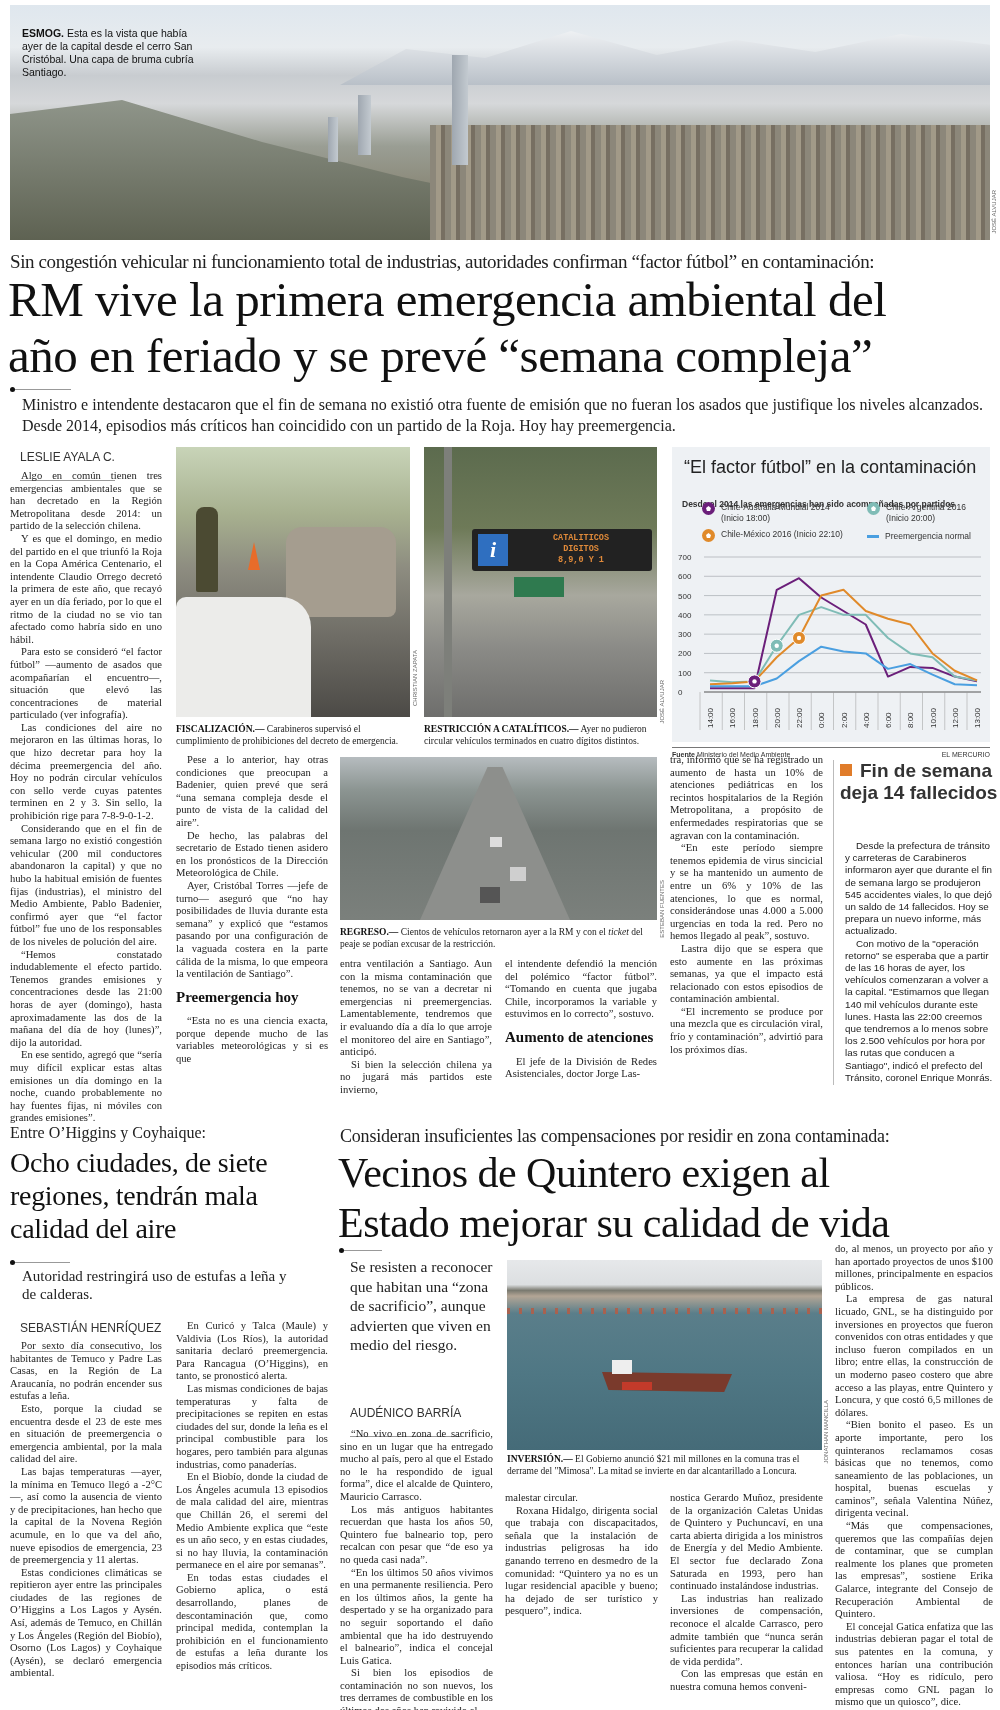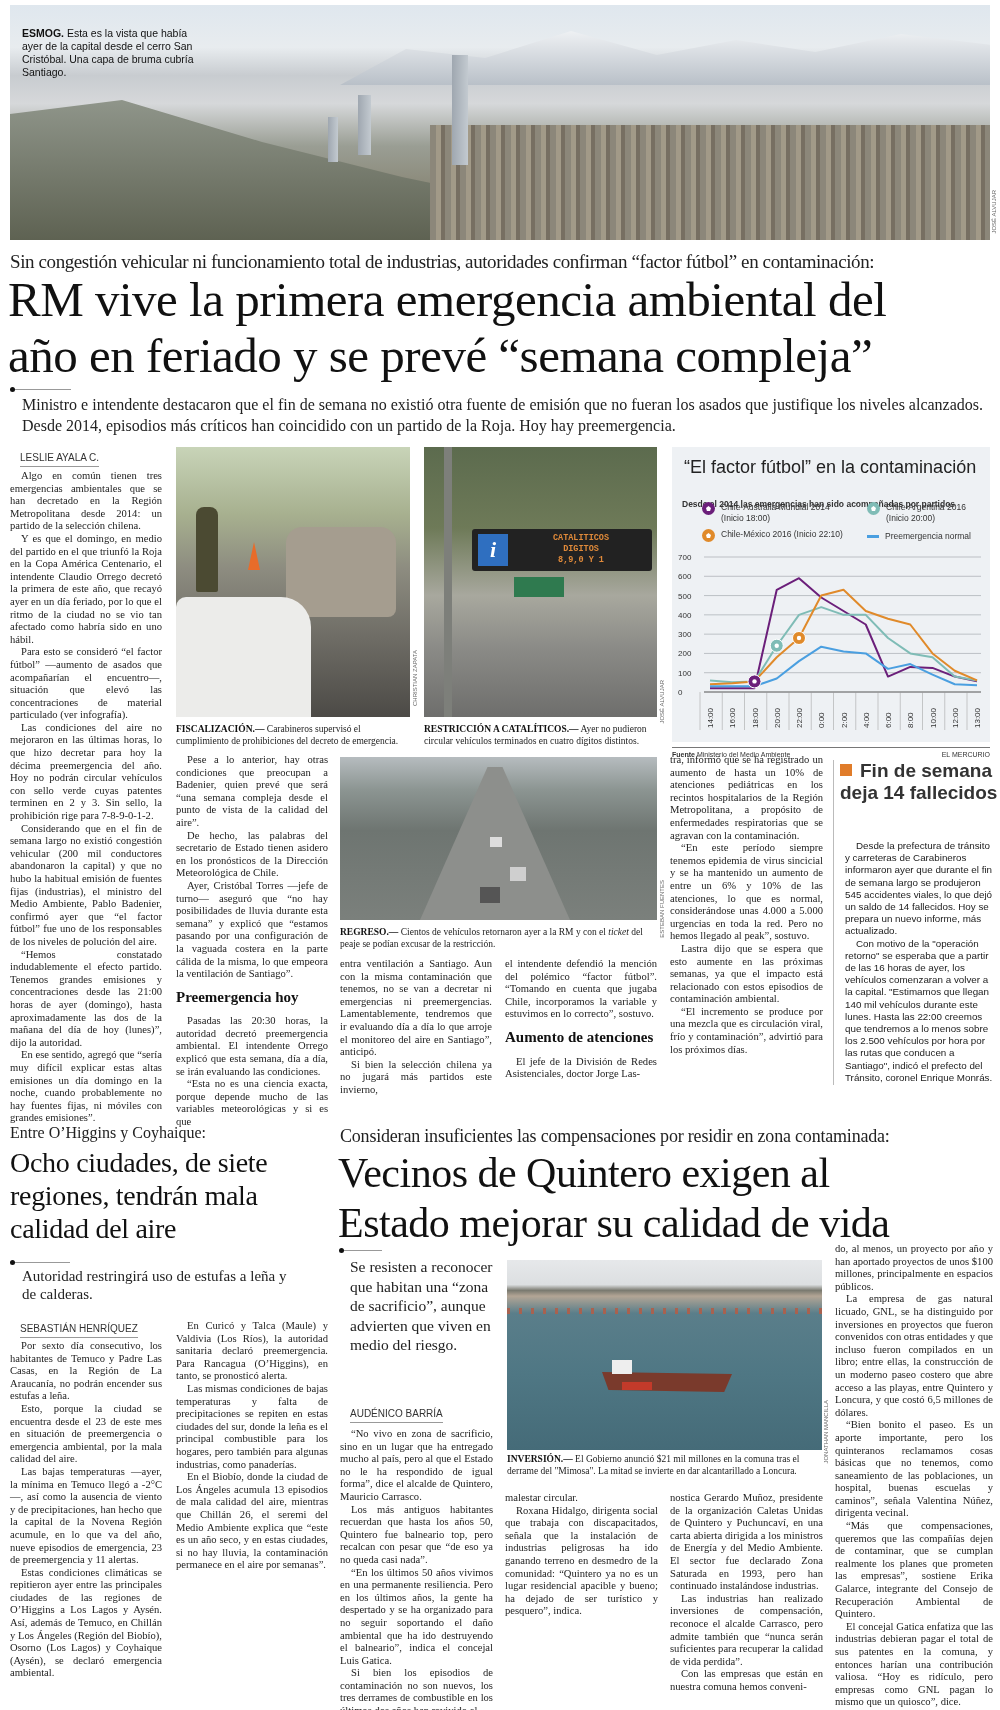--- a/index.html
+++ b/index.html
@@ -12,21 +12,21 @@
 .hero .city{position:absolute;left:420px;top:120px;width:560px;height:115px;background:repeating-linear-gradient(90deg,#8c877a 0 6px,#a29a88 6px 11px,#776f62 11px 15px)}
 .hero .tower{position:absolute;background:linear-gradient(90deg,#9fa7b0,#c3cad0);}
 .hero .cap{position:absolute;left:12px;top:22px;width:180px;font-family:"Liberation Sans",sans-serif;font-size:10.5px;line-height:13px;color:#111}
 .hero .cap b{font-weight:bold}
 .credit{font-family:"Liberation Sans",sans-serif;font-size:6px;color:#666;writing-mode:vertical-rl;transform:rotate(180deg)}
 .kicker{font-family:"Liberation Serif",serif;color:#222}
 .h1{font-family:"Liberation Serif",serif;font-weight:normal;color:#111;letter-spacing:-0.5px}
 .dek{font-family:"Liberation Serif",serif;color:#222}
 .rule-dot{position:absolute;height:1px;background:#999}
 .rule-dot::before{content:"";position:absolute;left:-3px;top:-2px;width:5px;height:5px;border-radius:50%;background:#111}
-.byline{font-family:"Liberation Sans",sans-serif;font-size:10px;color:#333;border-bottom:1px solid #999;display:inline-block;padding-bottom:3px;text-transform:uppercase}
+.byline{font-family:"Liberation Sans",sans-serif;font-size:12px;color:#333;border-bottom:1px solid #999;display:inline-block;padding-bottom:16px;text-transform:uppercase}
 .col{position:absolute;font-size:10.6px;line-height:12.6px;text-align:justify;color:#222;hyphens:auto}
 .col p{text-indent:11px}
 .col h3{font-size:15px;font-weight:bold;font-family:"Liberation Serif",serif;margin:10px 0 12px;text-indent:0;color:#111}
 .caption{position:absolute;font-family:Liberation Serif, serif;font-size:9.5px;line-height:12px;color:#222}
 .caption b{font-weight:bold;color:#111}
 .vline{position:absolute;width:1px;background:#bbb}
 
 .chart{position:absolute;left:672px;top:447px;width:318px;height:295px;background:#eef1f4}
 .chart .ct{font-family:"Liberation Sans",sans-serif;font-size:18px;color:#222;position:absolute;left:12px;top:10px;white-space:nowrap}
 .chart .cs{font-family:"Liberation Sans",sans-serif;font-size:8.5px;font-weight:bold;color:#333;position:absolute;left:10px;top:52px;white-space:nowrap}
@@ -174,21 +174,20 @@
     <span><b>Fuente</b> <span>Ministerio del Medio Ambiente</span></span>
     <span>EL MERCURIO</span>
   </div>
 </div>
 
 <div class="col" style="left:176px;top:754px;width:152px">
   <p>Pese a lo anterior, hay otras condiciones que preocupan a Badenier, quien prevé que será “una semana compleja desde el punto de vista de la calidad del aire”.</p>
   <p>De hecho, las palabras del secretario de Estado tienen asidero en los pronósticos de la Dirección Meteorológica de Chile.</p>
   <p>Ayer, Cristóbal Torres —jefe de turno— aseguró que “no hay posibilidades de lluvia durante esta semana” y explicó que “estamos pasando por una configuración de la vaguada costera en la parte cálida de la misma, lo que empeora la ventilación de Santiago”.</p>
   <h3>Preemergencia hoy</h3>
-  <p>Pasadas las 20:30 horas, la autoridad decretó preemergencia ambiental. El intendente Orrego explicó que esta semana, día a día, se irán evaluando las condiciones.</p>
   <p>“Esta no es una ciencia exacta, porque depende mucho de las variables meteorológicas y si es que</p>
 </div>
 
 <div class="photo" style="left:340px;top:757px;width:317px;height:163px;background:linear-gradient(180deg,#b6bcbf 0%,#8c9592 20%,#6e7571 45%,#7b807c 100%)">
   <div style="position:absolute;left:80px;top:10px;width:150px;height:153px;background:#8d8f8c;clip-path:polygon(45% 0,55% 0,100% 100%,0 100%)"></div>
   <div style="position:absolute;left:150px;top:80px;width:12px;height:10px;background:#ddd"></div>
   <div style="position:absolute;left:170px;top:110px;width:16px;height:14px;background:#cfcfcf"></div>
   <div style="position:absolute;left:140px;top:130px;width:20px;height:16px;background:#555"></div>
 </div>
 <div class="abs credit" style="left:659px;top:880px">ESTEBAN FUENTES</div>
@@ -225,20 +224,21 @@
 <div class="col" style="left:10px;top:1340px;width:152px">
   <p>Por sexto día consecutivo, los habitantes de Temuco y Padre Las Casas, en la Región de La Araucanía, no podrán encender sus estufas a leña.</p>
   <p>Esto, porque la ciudad se encuentra desde el 23 de este mes en situación de preemergencia o emergencia ambiental, por la mala calidad del aire.</p>
   <p>Las bajas temperaturas —ayer, la mínima en Temuco llegó a -2°C—, así como la ausencia de viento y de precipitaciones, han hecho que la capital de la Novena Región acumule, en lo que va del año, nueve episodios de emergencia, 23 de preemergencia y 11 alertas.</p>
   <p>Estas condiciones climáticas se repitieron ayer entre las principales ciudades de las regiones de O’Higgins a Los Lagos y Aysén. Así, además de Temuco, en Chillán y Los Ángeles (Región del Biobío), Osorno (Los Lagos) y Coyhaique (Aysén), se declaró emergencia ambiental.</p>
 </div>
 <div class="col" style="left:176px;top:1320px;width:152px">
   <p>En Curicó y Talca (Maule) y Valdivia (Los Ríos), la autoridad sanitaria declaró preemergencia. Para Rancagua (O’Higgins), en tanto, se pronosticó alerta.</p>
   <p>Las mismas condiciones de bajas temperaturas y falta de precipitaciones se repiten en estas ciudades del sur, donde la leña es el principal combustible para los hogares, pero también para algunas industrias, como panaderías.</p>
   <p>En el Biobío, donde la ciudad de Los Ángeles acumula 13 episodios de mala calidad del aire, mientras que Chillán 26, el seremi del Medio Ambiente explica que “este es un año seco, y en estas ciudades, si no hay lluvia, la contaminación permanece en el aire por semanas”.</p>
+  <p>En todas estas ciudades el Gobierno aplica, o está desarrollando, planes de descontaminación que, como principal medida, contemplan la prohibición en el funcionamiento de estufas a leña durante los episodios más críticos.</p>
 </div>
 
 <div class="abs kicker" style="left:340px;top:1126px;font-size:18px;white-space:nowrap;letter-spacing:-0.2px">Consideran insuficientes las compensaciones por residir en zona contaminada:</div>
 <div class="abs h1" style="left:338px;top:1148px;font-size:42px;line-height:50px;white-space:nowrap">
   <div>Vecinos de Quintero exigen al</div>
   <div>Estado mejorar su calidad de vida</div>
 </div>
 <div class="rule-dot" style="left:342px;top:1250px;width:40px"></div>
 <div class="abs dek" style="left:350px;top:1257px;width:145px;font-size:15.5px;line-height:19.5px">Se resisten a reconocer que habitan una “zona de sacrificio”, aunque advierten que viven en medio del riesgo.</div>
 <div class="abs" style="left:350px;top:1403px"><span class="byline">AUDÉNICO BARRÍA</span></div>

